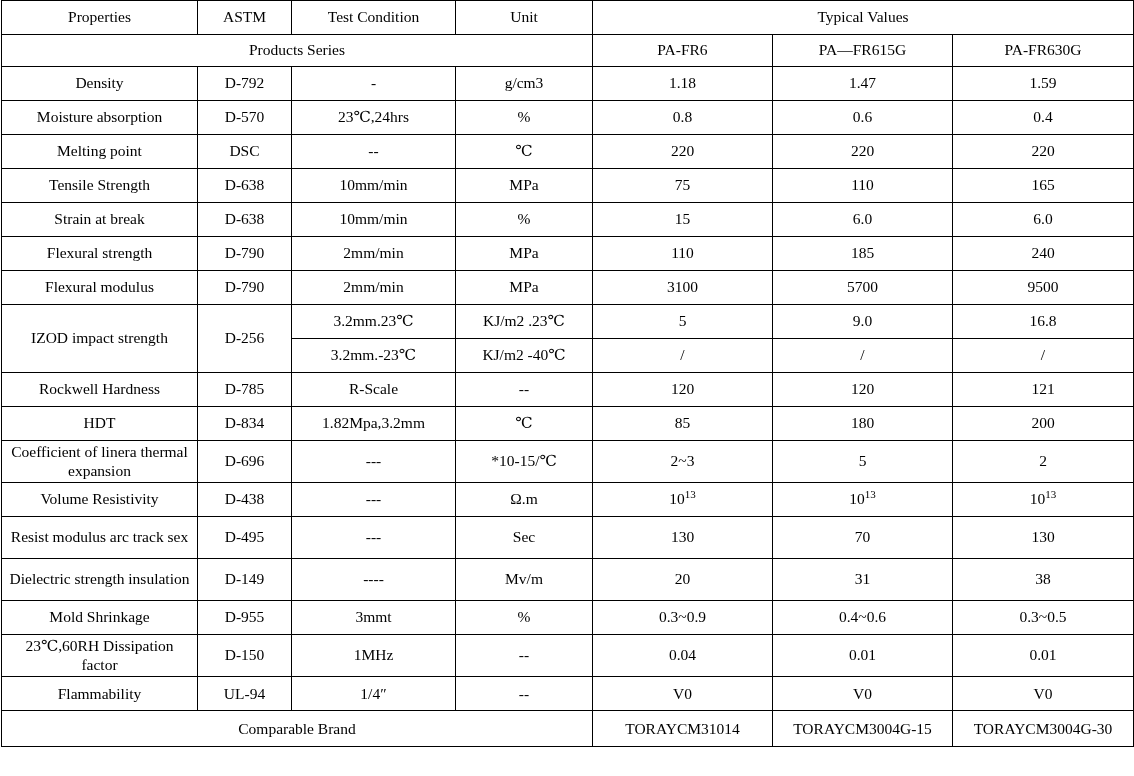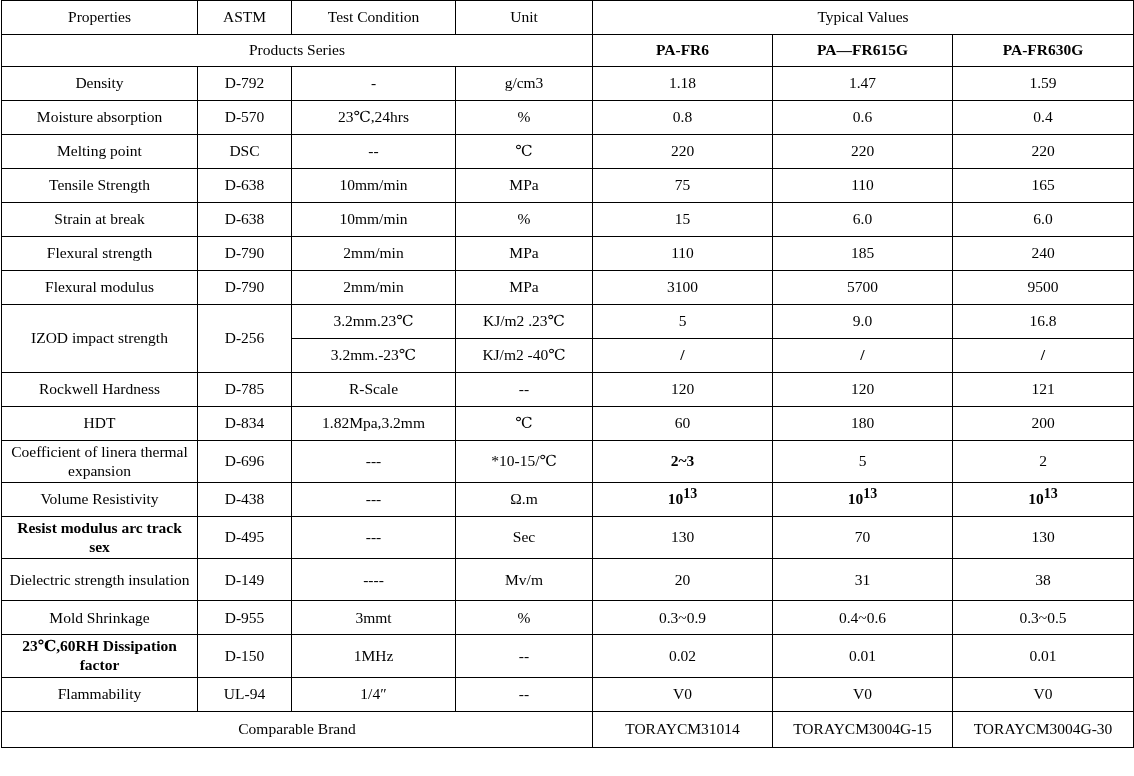--- a/index.html
+++ b/index.html
@@ -39,29 +39,28 @@
   col.c-astm { width: 94px; }
   col.c-cond { width: 164px; }
   col.c-unit { width: 137px; }
   col.c-v1   { width: 180px; }
   col.c-v2   { width: 180px; }
   col.c-v3   { width: 181px; }
 
   td.left {
     text-align: left;
     padding-left: 6px;
-    font-weight: bold;
   }
   .r-head td { height: 34px; }
   .r-series td { height: 32px; }
   .r-body td { height: 34px; }
   .r-tall td { height: 42px; }
   .r-footer td { height: 36px; }
   sup {
-    font-size: 14px;
+    font-size: 11px;
     vertical-align: super;
     line-height: 0;
   }
 </style>
 </head>
 <body>
 
 <div id="sheet">
   <table class="spec">
     <colgroup>
@@ -177,21 +176,21 @@
         <td>--</td>
         <td>120</td>
         <td>120</td>
         <td>121</td>
       </tr>
       <tr class="r-body">
         <td>HDT</td>
         <td>D-834</td>
         <td>1.82Mpa,3.2mm</td>
         <td>℃</td>
-        <td>60</td>
+        <td>85</td>
         <td>180</td>
         <td>200</td>
       </tr>
       <tr class="r-tall">
         <td>Coefficient of linera thermal expansion</td>
         <td>D-696</td>
         <td>---</td>
         <td>*10-15/℃</td>
         <td class="left">2~3</td>
         <td>5</td>
@@ -231,21 +230,21 @@
         <td>%</td>
         <td>0.3~0.9</td>
         <td>0.4~0.6</td>
         <td>0.3~0.5</td>
       </tr>
       <tr class="r-tall">
         <td class="left">23℃,60RH  Dissipation factor</td>
         <td>D-150</td>
         <td>1MHz</td>
         <td>--</td>
-        <td>0.02</td>
+        <td>0.04</td>
         <td>0.01</td>
         <td>0.01</td>
       </tr>
       <tr class="r-body">
         <td>Flammability</td>
         <td>UL-94</td>
         <td>1/4″</td>
         <td>--</td>
         <td>V0</td>
         <td>V0</td>

